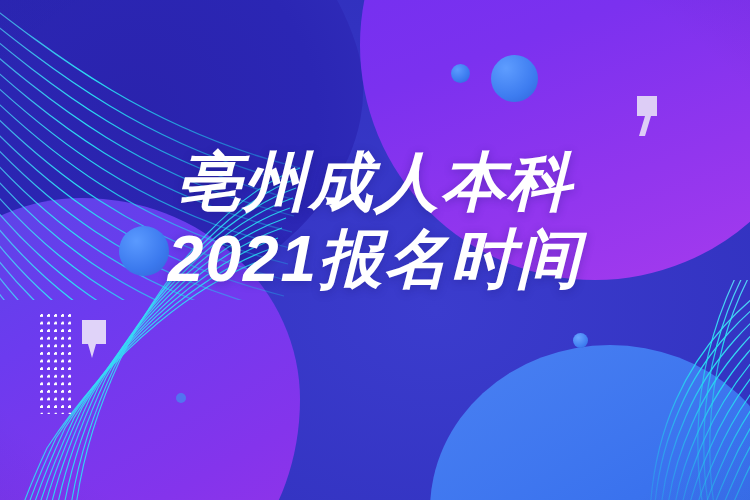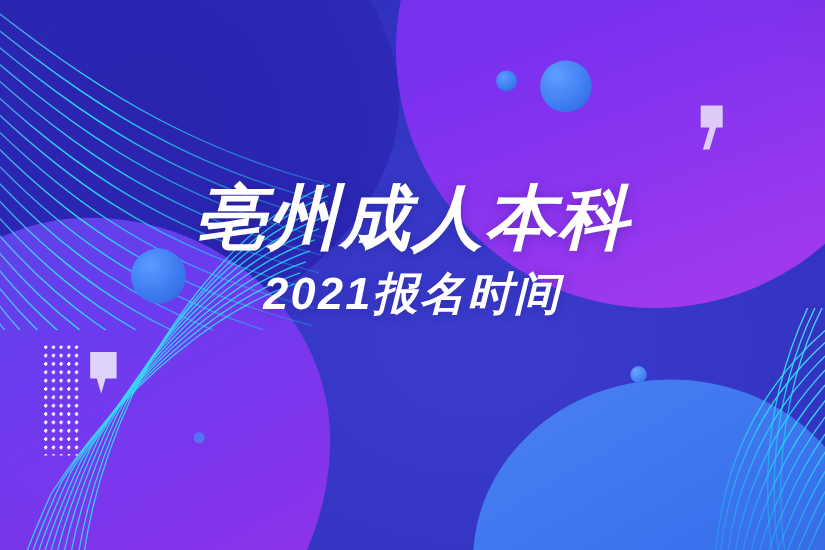--- a/index.html
+++ b/index.html
@@ -39,28 +39,27 @@
     user-select: none;
   }
   .title-line {
     color: #ffffff;
     font-weight: 700;
     font-style: italic;
     letter-spacing: 2px;
     line-height: 1.02;
     text-shadow: 0 2px 10px rgba(24, 20, 110, 0.30);
     white-space: nowrap;
-    margin-top: 16px;
   }
   #title-line-1 {
     font-size: 64px;
     margin-bottom: 12px;
   }
   #title-line-2 {
-    font-size: 41px;
+    font-size: 64px;
   }
   
   .quote-mark {
     position: absolute;
     z-index: 30;
   }
   #quote-top-right {
     left: 631px;
     top: 94px;
     width: 30px;

